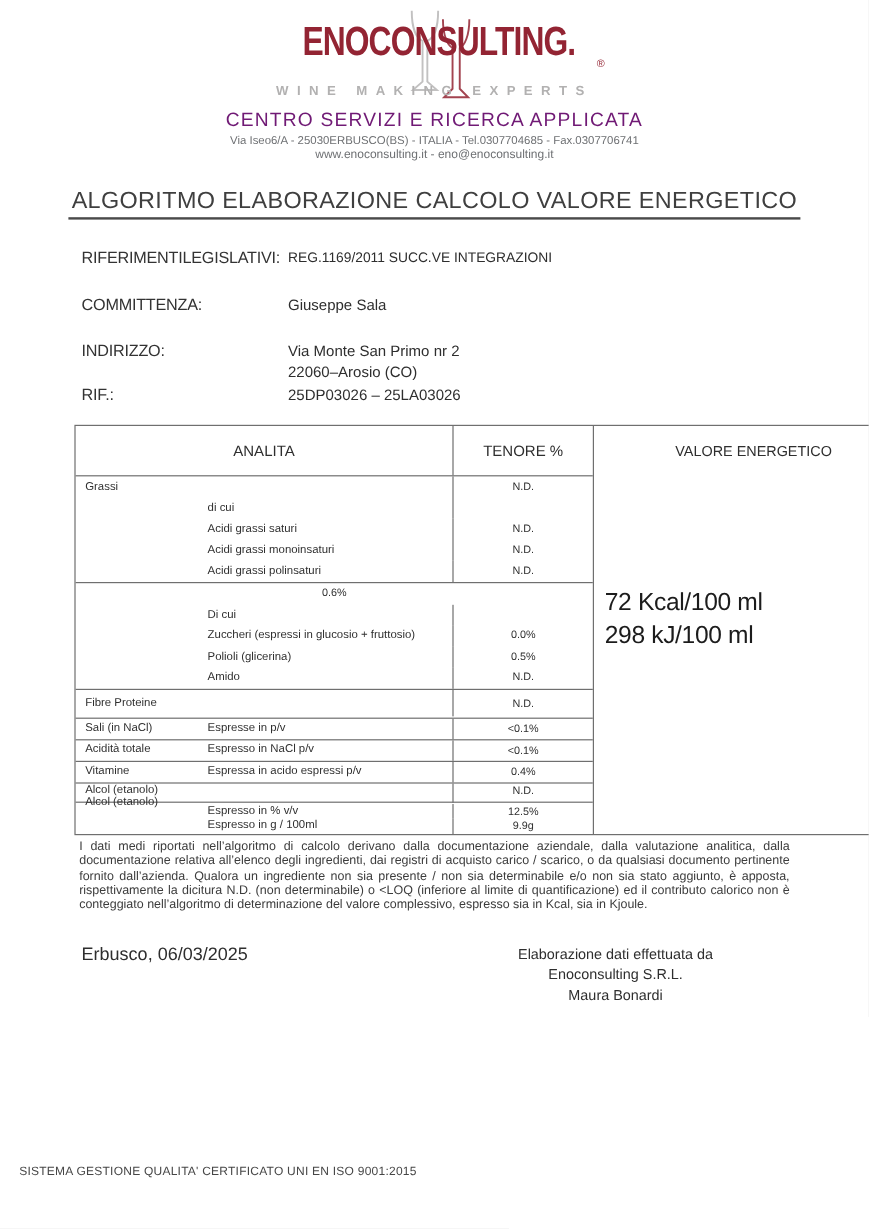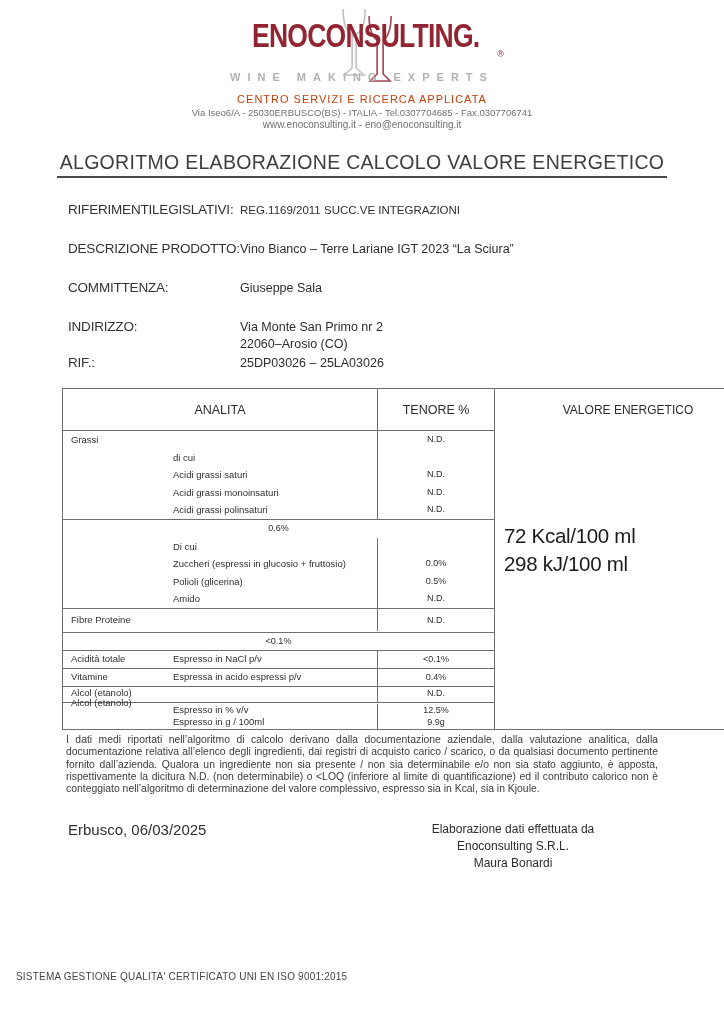--- a/index.html
+++ b/index.html
@@ -27,21 +27,21 @@
     color:#932433;
   }
   .registered { font-size:9px; color:#932433; vertical-align:-10px; margin-left:-14px; position:relative; z-index:1;}
   .tagline {
     position:relative; z-index:1;
     margin-top:-2px;
     font-size:11px; font-weight:bold;
     letter-spacing:7px;
     color:#b2b1b1;
   }
-  .org-line { margin-top:8px; font-size:11px; color:#c2410c; letter-spacing:1px; }
+  .org-line { margin-top:8px; font-size:16px; color:#701a75; letter-spacing:1px; }
   .address-line { margin-top:2px; font-size:9.5px; color:#6e7073; }
   .web-line { margin-top:1px; font-size:10px; color:#6e7073; }
 
   
   .title-wrap { text-align:center; margin-top:21px; }
   .doc-title {
     display:inline-block;
     font-size:19.5px; font-weight:normal;
     color:#3f3f3f; letter-spacing:0.3px;
     border-bottom:2px solid #4a4a4a;
@@ -155,24 +155,20 @@
   <div class="title-wrap">
     <div class="doc-title">ALGORITMO ELABORAZIONE CALCOLO VALORE ENERGETICO</div>
   </div>
 
   <div class="fields">
     <div class="field">
       <div class="f-label">RIFERIMENTILEGISLATIVI:</div>
       <div class="f-value" style="font-size:11.5px">REG.1169/2011 SUCC.VE INTEGRAZIONI</div>
     </div>
     <div class="field">
-      <div class="f-label">DESCRIZIONE PRODOTTO:</div>
-      <div class="f-value">Vino Bianco – Terre Lariane IGT 2023 “La Sciura”</div>
-    </div>
-    <div class="field">
       <div class="f-label">COMMITTENZA:</div>
       <div class="f-value">Giuseppe Sala</div>
     </div>
     <div class="field field-indirizzo">
       <div class="f-label">INDIRIZZO:</div>
       <div class="f-value">
         <div>Via Monte San Primo nr 2</div>
         <div>22060–Arosio (CO)</div>
       </div>
     </div>
@@ -236,20 +232,21 @@
 
       <div class="grp grp-single">
         <div class="r">
             <div class="r-label">Fibre Proteine</div>
             <div class="r-val">N.D.</div>
           </div>
       </div>
 
       <div class="grp grp-thin">
         <div class="r">
+          <div class="r-label"><span class="lbl-main">Sali (in NaCl)</span><span>Espresse in p/v</span></div>
           <div class="r-val">&lt;0.1%</div>
         </div>
       </div>
 
       <div class="grp grp-thin">
         <div class="r">
           <div class="r-label"><span class="lbl-main">Acidità totale</span><span>Espresso in NaCl p/v</span></div>
           <div class="r-val">&lt;0.1%</div>
         </div>
       </div>

